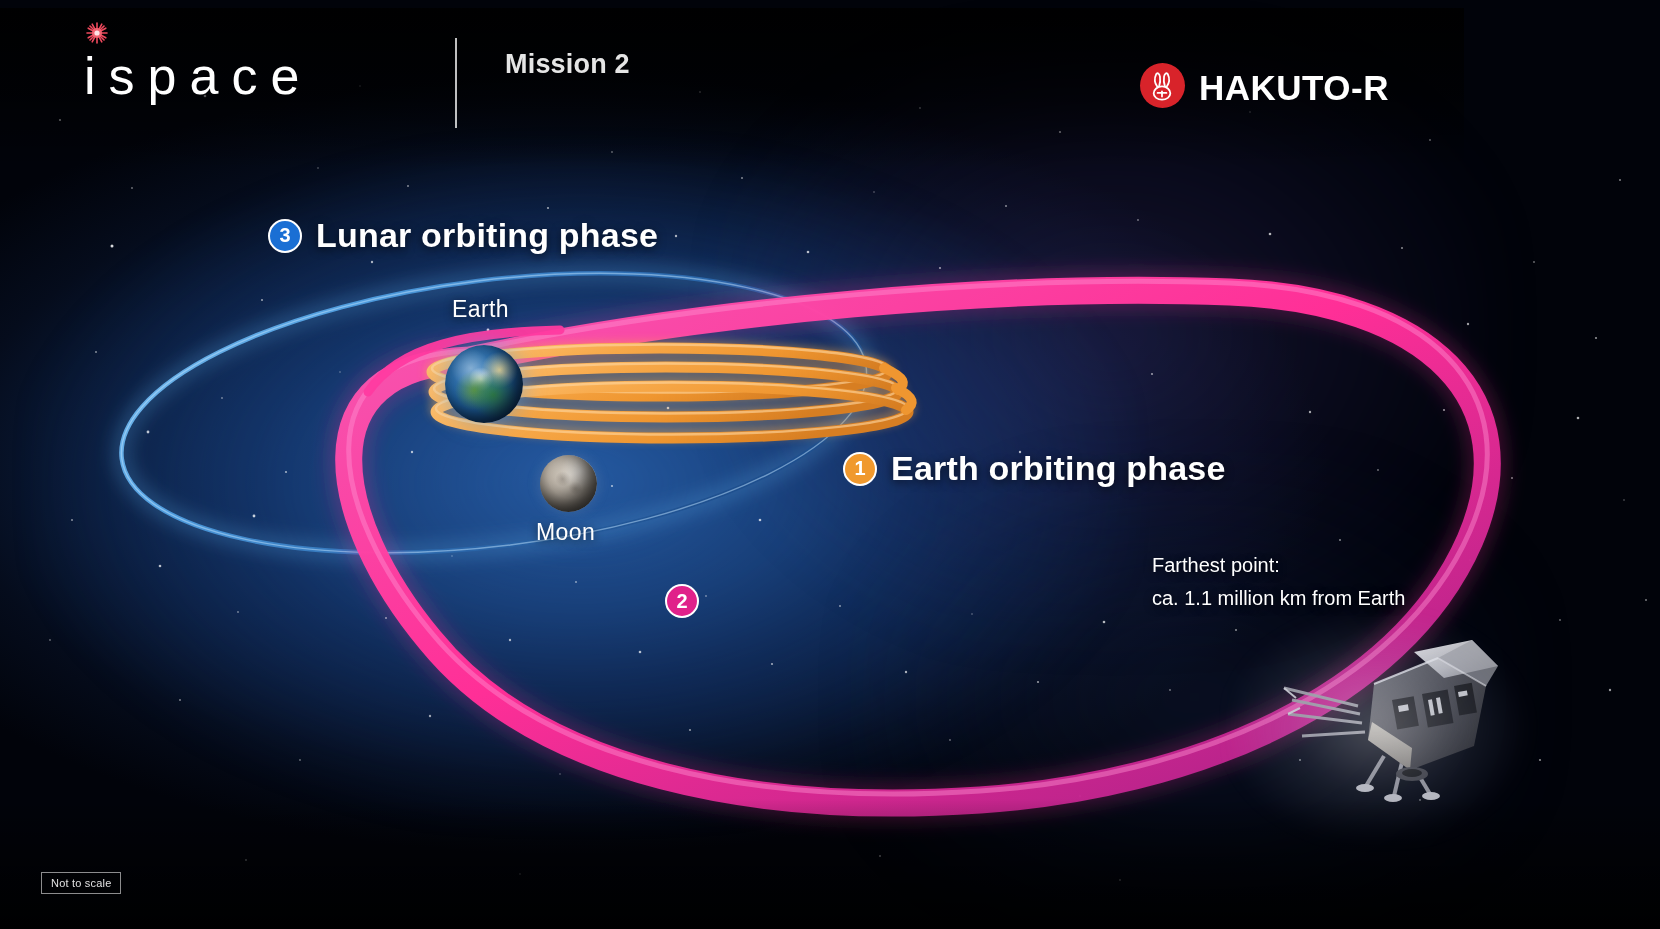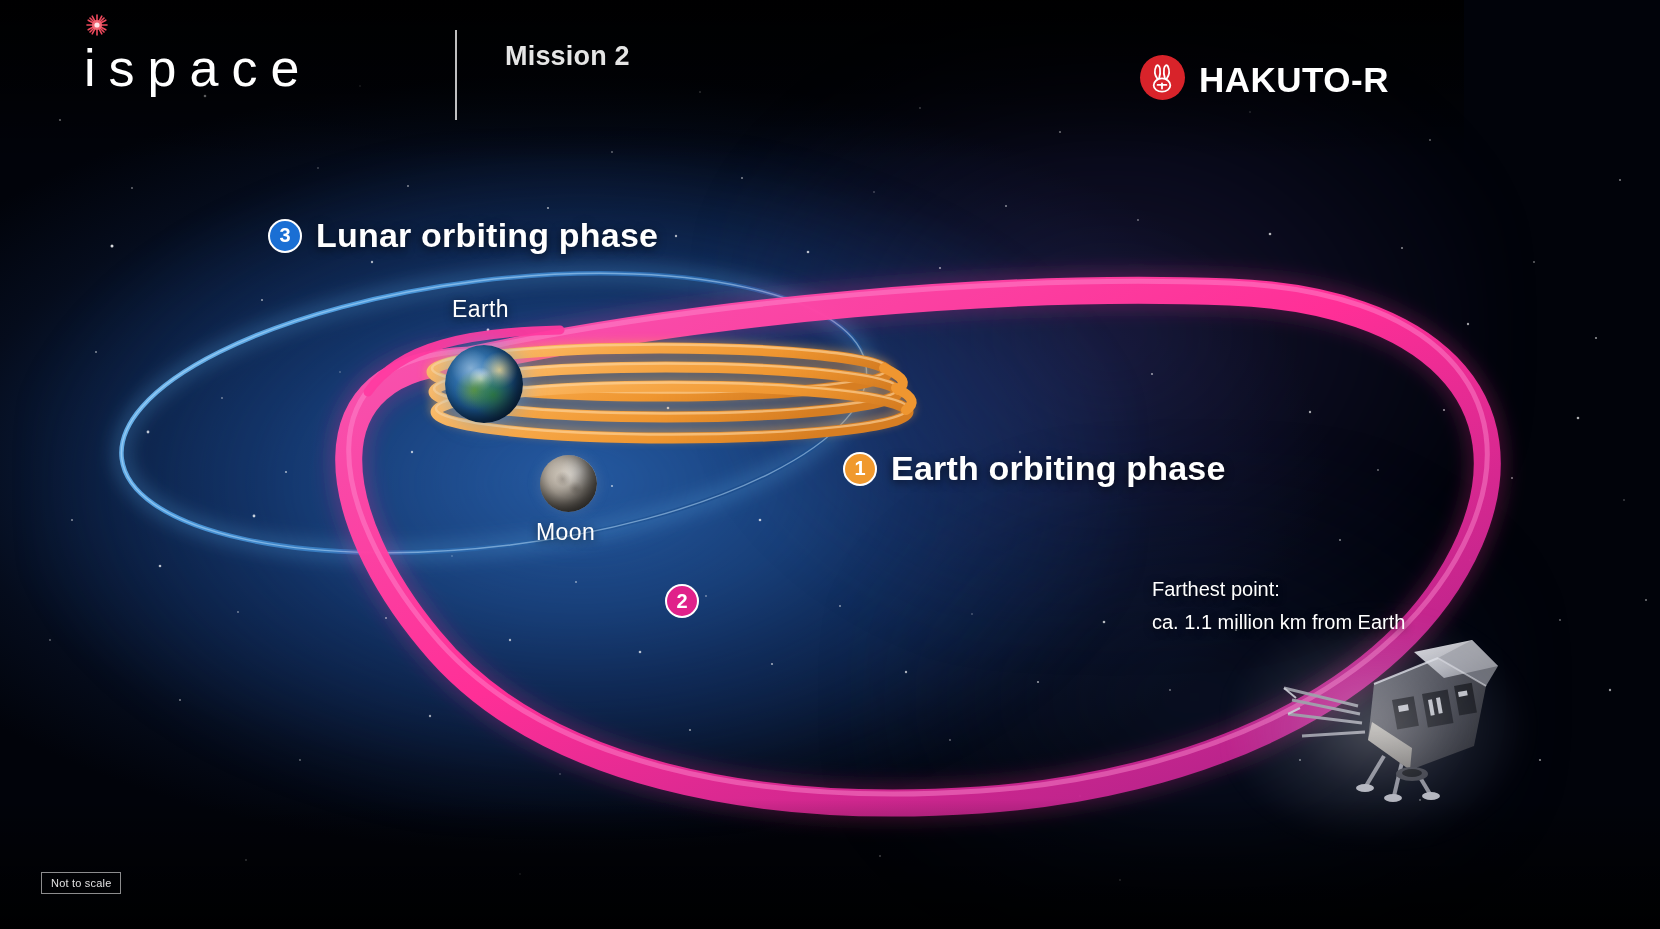--- a/index.html
+++ b/index.html
@@ -105,21 +105,21 @@
     position: absolute;
     left: -30px; top: -20px;
     width: 300px; height: 230px;
     background: radial-gradient(ellipse at 48% 52%, rgba(235,235,245,0.30) 0%, rgba(180,190,220,0.12) 38%, rgba(0,0,0,0) 70%);
     filter: blur(10px);
   }
 
   
   .header {
     position: absolute;
-    left: 0; top: 0;
+    left: 0; top: 8px;
     width: 1464px; height: 150px;
   }
   .ispace-logo {
     position: absolute;
     left: 84px; top: 42px;
     display: flex;
     align-items: flex-end;
   }
   .ispace-word {
     color: #fff;
@@ -215,21 +215,20 @@
   #label-moon  { left: 536px; top: 519px; }
 
   
   .annotation {
     position: absolute;
     left: 1152px; top: 549px;
     color: #ffffff;
     font-size: 20px;
     line-height: 1.65;
     text-shadow: 0 2px 8px rgba(0,0,0,0.75);
-    margin-top: 24px;
   }
 
   
   .footnote {
     position: absolute;
     left: 41px; bottom: 35px;
     border: 1px solid rgba(255,255,255,0.55);
     color: rgba(255,255,255,0.88);
     font-size: 11px;
     padding: 4px 9px;

